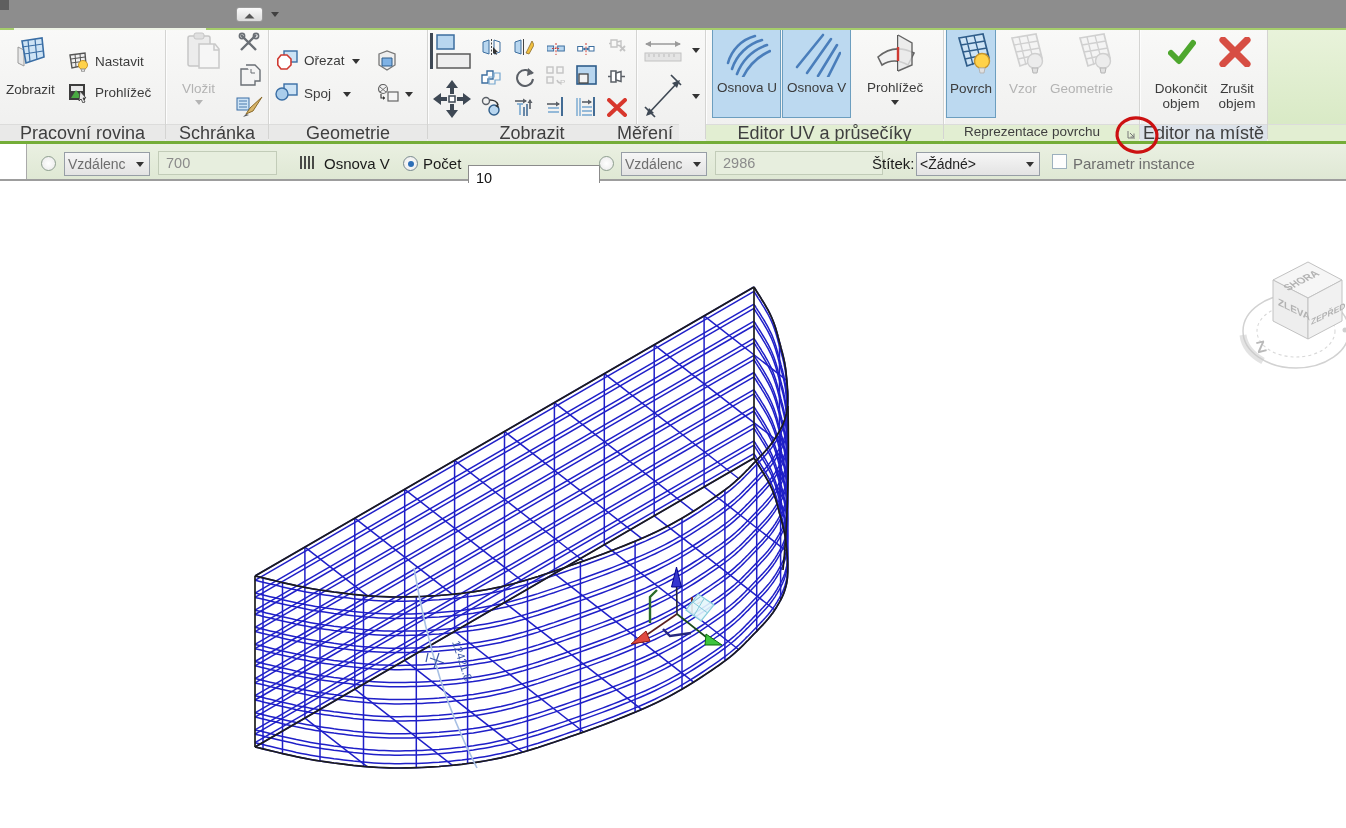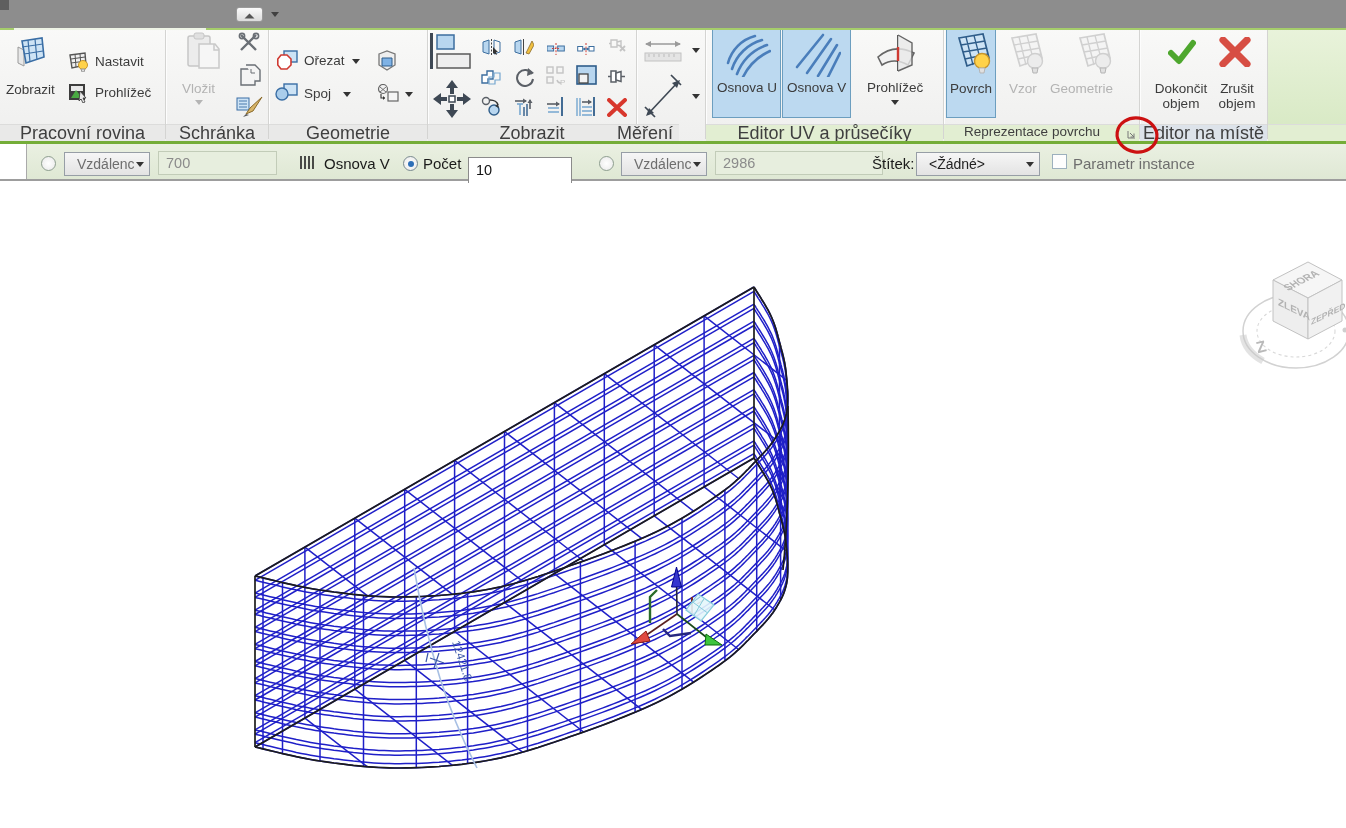--- a/index.html
+++ b/index.html
@@ -20,21 +20,21 @@
 .psep{position:absolute;top:2px;width:1px;height:109px;background:#d4d4d2;box-shadow:1px 0 0 #fdfdfd}
 .greenlabel{background:#e2eed2 !important}
 .bluelabel{background:#dde3ea !important}
 #greenline{left:0;top:141px;width:1346px;height:3px;background:#74ad38}
 #topgreen{left:0;top:28px;width:1346px;height:2px;background:#a5cd6b}
 #optbar{left:0;top:144px;width:1346px;height:37px;background:linear-gradient(#eaf0e2,#dfe8d4);border-bottom:2px solid #9d9d9d}
 #optbar .lbl{position:absolute;font-size:15px;color:#1a1a1a;line-height:16px}
 .radio{position:absolute;width:15px;height:15px;border-radius:50%;background:radial-gradient(#ffffff,#e8e8e8);border:1px solid #8e9e90}
 .radio.on{border-color:#7a8a90}
 .radio.on::after{content:"";position:absolute;left:3.5px;top:3.5px;width:6px;height:6px;border-radius:50%;background:#2e6fb8}
-.drop{position:absolute;height:24px;background:linear-gradient(#f6f6f6,#e3e3e3);border:1px solid #979ea6;font-size:14px;color:#6e6e6e;line-height:22px;padding-left:12px}
+.drop{position:absolute;height:24px;background:linear-gradient(#f6f6f6,#e3e3e3);border:1px solid #979ea6;font-size:14px;color:#6e6e6e;line-height:22px;padding-left:3px}
 .drop .car{position:absolute;right:5px;top:9px;width:0;height:0;border-left:4px solid transparent;border-right:4px solid transparent;border-top:5px solid #333}
 .gfield{position:absolute;height:24px;background:#e7eede;border:1px solid #c2ccb8;font-size:14.5px;color:#8b8b8b;line-height:22px;padding-left:7px}
 .wfield{position:absolute;height:27px;background:#fff;border:1px solid #8b8b8b;font-size:14.5px;color:#111;line-height:25px;padding-left:7px}
 #canvas{left:0;top:183px;width:1346px;height:645px;background:#fff}
 .selbtn{background:#bcd9f0;border:1px solid #6c9ebf}
 .ico{position:absolute}
 .slabel{position:absolute;font-size:13.5px;color:#3c3c3c;white-space:nowrap}
 .gray{color:#b3b3b3}
 </style></head>
 <body>
@@ -318,21 +318,21 @@
       <div class="abs" style="left:0;top:0;width:27px;height:35px;background:#fff;border-right:1px solid #aaa"></div>
 <div class="radio" style="left:41px;top:12px"></div>
 <div class="drop" style="left:64px;top:8px;width:86px">Vzdálenc<span class="car"></span></div>
 <div class="gfield" style="left:158px;top:7px;width:119px">700</div>
 <div class="abs" style="left:299px;top:11px"><svg width="18" height="15" viewBox="0 0 18 15">
           <path d="M2,1 L2,14 M6,1 L6,14 M10,1 L10,14 M14,1 L14,14" stroke="#222" stroke-width="1.6"></path>
         </svg></div>
 <div class="lbl" style="left:324px;top:12px">Osnova V</div>
 <div class="radio on" style="left:403px;top:12px"></div>
 <div class="lbl" style="left:423px;top:12px">Počet</div>
-<div class="wfield" style="left:468px;top:13px;width:104px">10</div>
+<div class="wfield" style="left:468px;top:21px;width:132px">10</div>
 <div class="radio" style="left:599px;top:12px"></div>
 <div class="drop" style="left:621px;top:8px;width:86px">Vzdálenc<span class="car"></span></div>
 <div class="gfield" style="left:715px;top:7px;width:168px">2986</div>
 <div class="lbl" style="left:872px;top:12px">Štítek:</div>
 <div class="drop" style="left:916px;top:8px;width:124px;color:#222">&lt;Žádné&gt;<span class="car"></span></div>
 <div class="abs" style="left:1052px;top:10px;width:15px;height:15px;background:#fdfdfd;border:1px solid #9cb0bd"></div>
 <div class="lbl" style="left:1073px;top:12px;color:#6e6e6e">Parametr instance</div>
     </div>
   <div class="abs" id="canvas"><svg width="1346" height="645" viewBox="0 183 1346 645">
         <path d="M304.9,547.1 L367.2,595.7" stroke="#1f1fc8" stroke-width="1.5" fill="none"></path>

